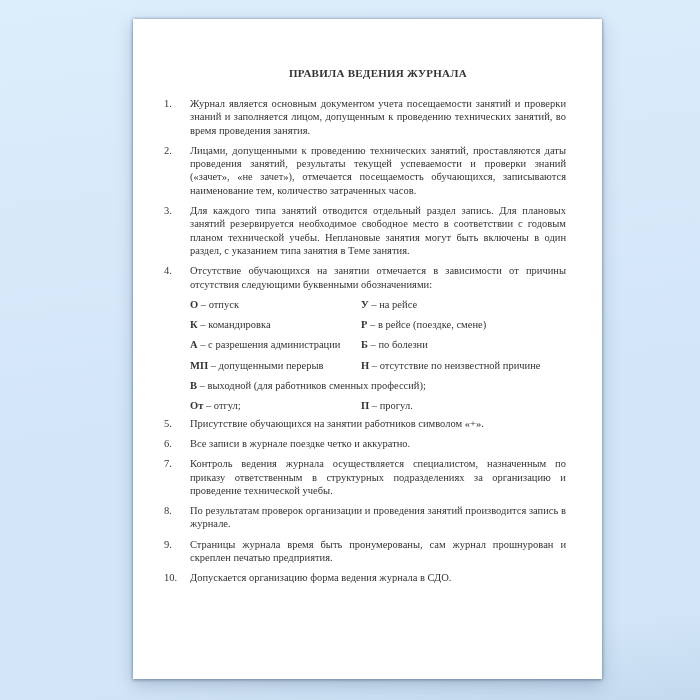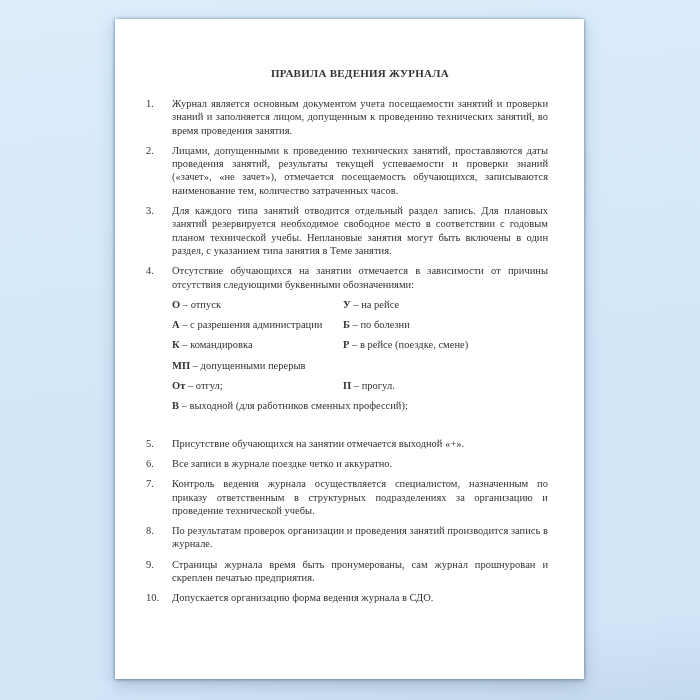--- a/index.html
+++ b/index.html
@@ -11,39 +11,39 @@
     --shadow:rgba(84,108,138,0.5);
   }
   *{margin:0;padding:0;box-sizing:border-box;}
   html,body{width:700px;height:700px;overflow:hidden;}
   body{font-family:"Liberation Serif","DejaVu Serif",serif;}
   .scene{
     position:relative;width:700px;height:700px;
     background:linear-gradient(172deg,var(--bg-top) 0%,var(--bg-mid) 55%,var(--bg-mid) 88%,var(--bg-bottom) 100%);
   }
   .page{
-    position:absolute;left:115px;top:19px;width:469px;height:660px;
+    position:absolute;left:133px;top:19px;width:469px;height:660px;
     background:var(--page-bg);
     box-shadow:0 1px 3px var(--shadow),0 0 3px var(--shadow),0 6px 16px rgba(84,108,138,0.33);
     padding:48px 36px 0 31px;
     color:var(--ink);
   }
   .doc-title{
     font-size:11px;font-weight:bold;letter-spacing:.25px;
     text-align:center;line-height:13px;
     margin-left:26px;margin-bottom:17px;
   }
   .item{
     display:flex;
     font-size:10.5px;line-height:13.3px;
     margin-bottom:7px;
   }
   .item .num{flex:0 0 26px;}
   .item .txt{flex:1;text-align:justify;hyphens:auto;font-family:Liberation Serif, serif;}
-  .desigs{margin-left:26px;margin-bottom:24px;}
+  .desigs{margin-left:26px;margin-bottom:4px;}
   .desig-row{
     position:relative;
     font-size:10.5px;line-height:13.3px;
     margin-bottom:7px;white-space:nowrap;
   }
   .desig-row:last-child{margin-bottom:0;}
   .desig-right{position:absolute;left:171px;top:0;}
   .dcode{font-weight:bold;}
 </style>
 </head>
@@ -70,42 +70,43 @@
       <span class="num">4.</span>
       <span class="txt">Отсутствие обучающихся на занятии отмечается в зависимости от причины отсутствия следующими буквенными обозначениями:</span>
     </div>
 
     <div class="desigs">
       <div class="desig-row">
         <span class="desig-left"><b class="dcode">О</b> <span>– отпуск</span></span>
         <span class="desig-right"><b class="dcode">У</b> <span>– на рейсе</span></span>
       </div>
       <div class="desig-row">
+        <span class="desig-left"><b class="dcode">К</b> <span>– командировка</span></span>
+        <span class="desig-right"><b class="dcode">Р</b> <span>– в рейсе (поездке, смене)</span></span>
+      </div>
+      <div class="desig-row">
         <span class="desig-left"><b class="dcode">А</b> <span>– с разрешения администрации</span></span>
         <span class="desig-right"><b class="dcode">Б</b> <span>– по болезни</span></span>
       </div>
       <div class="desig-row">
-        <span class="desig-left"><b class="dcode">К</b> <span>– командировка</span></span>
-        <span class="desig-right"><b class="dcode">Р</b> <span>– в рейсе (поездке, смене)</span></span>
+        <span class="desig-left"><b class="dcode">МП</b> <span>– допущенными перерыв</span></span>
+        <span class="desig-right"><b class="dcode">Н</b> <span>– отсутствие по неизвестной причине</span></span>
       </div>
       <div class="desig-row">
-        <span class="desig-left"><b class="dcode">МП</b> <span>– допущенными перерыв</span></span>
+        <span class="desig-left"><b class="dcode">В</b> <span>– выходной (для работников сменных профессий);</span></span>
       </div>
       <div class="desig-row">
         <span class="desig-left"><b class="dcode">От</b> <span>– отгул;</span></span>
         <span class="desig-right"><b class="dcode">П</b> <span>– прогул.</span></span>
       </div>
-      <div class="desig-row">
-        <span class="desig-left"><b class="dcode">В</b> <span>– выходной (для работников сменных профессий);</span></span>
-      </div>
     </div>
 
     <div class="item">
       <span class="num">5.</span>
-      <span class="txt">Присутствие обучающихся на занятии отмечается выходной «+».</span>
+      <span class="txt">Присутствие обучающихся на занятии работников символом «+».</span>
     </div>
     <div class="item">
       <span class="num">6.</span>
       <span class="txt">Все записи в журнале поездке четко и аккуратно.</span>
     </div>
     <div class="item">
       <span class="num">7.</span>
       <span class="txt">Контроль ведения журнала осуществляется специалистом, назначенным по приказу ответственным в структурных подразделениях за организацию и проведение технической учебы.</span>
     </div>
     <div class="item">

